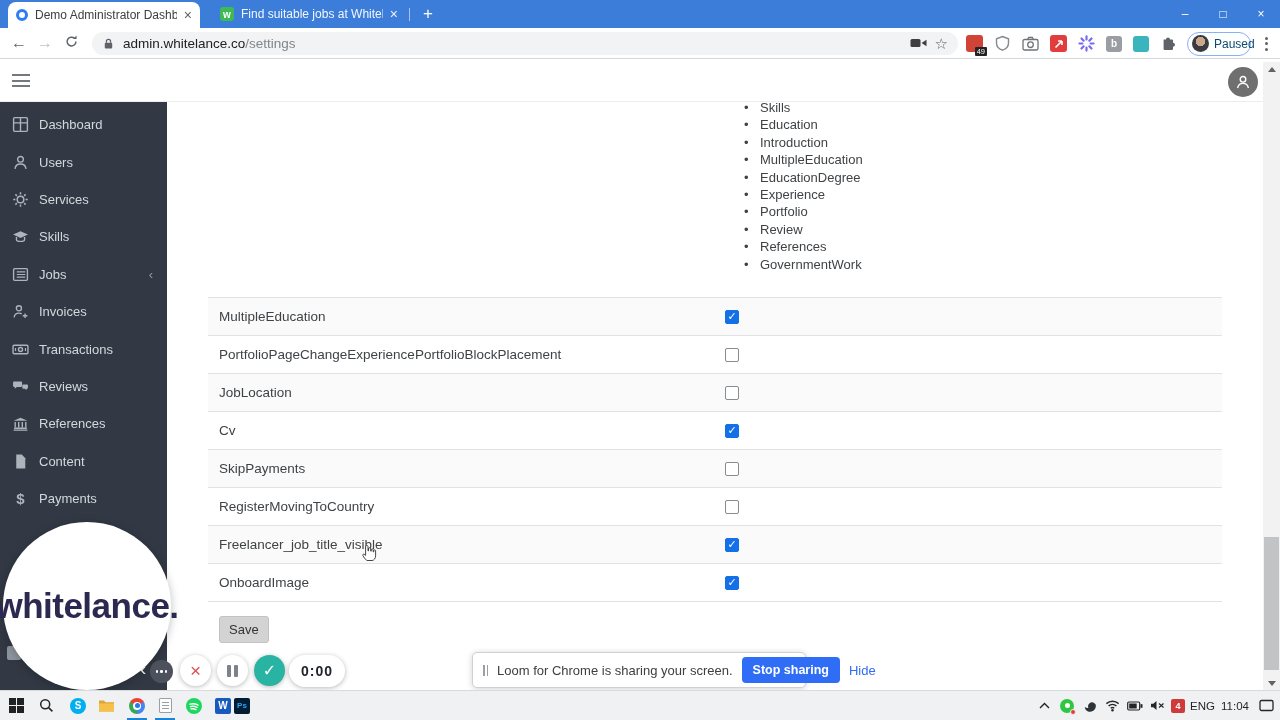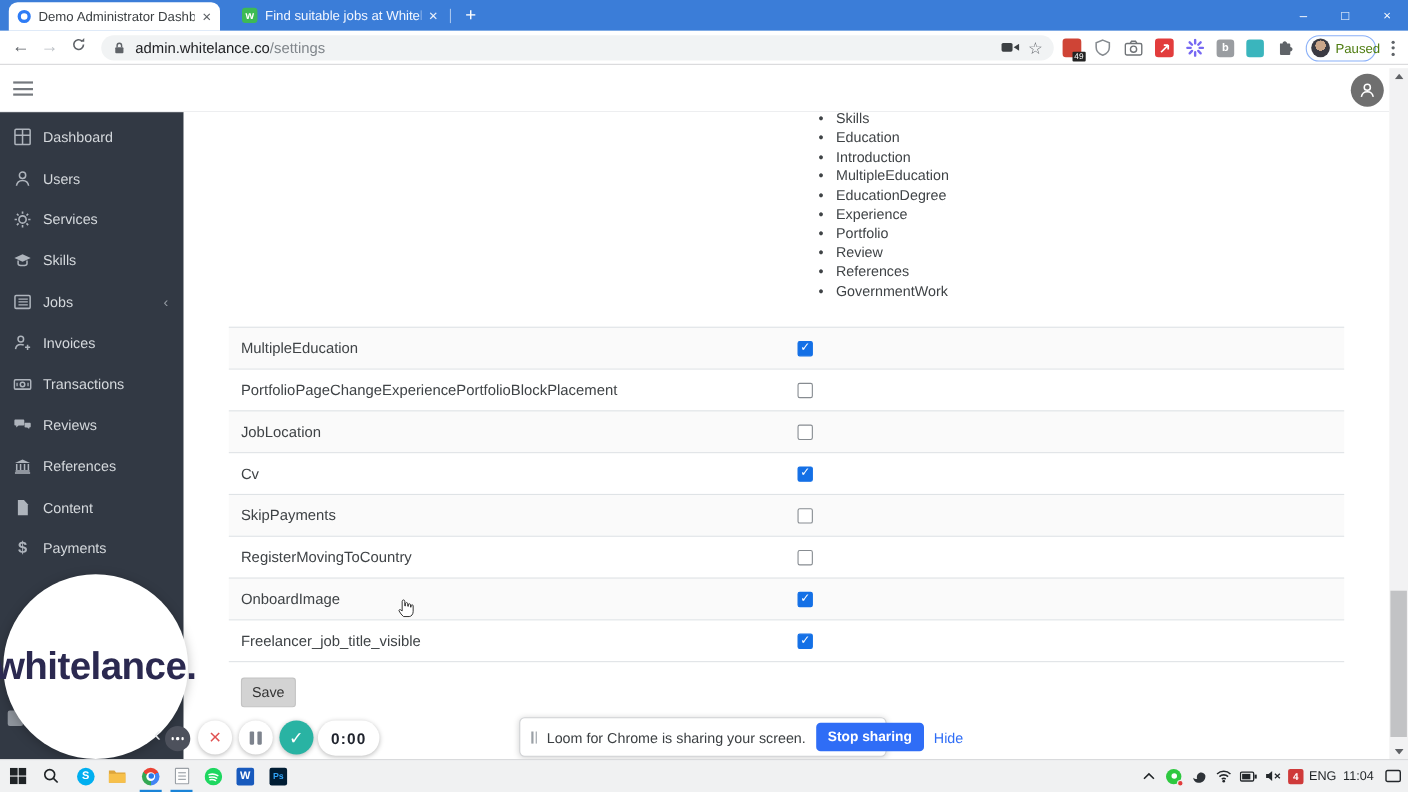--- a/index.html
+++ b/index.html
@@ -34,21 +34,21 @@
     border-radius:12px; display:flex; align-items:center; padding:0 10px; gap:8px; }
   .url-text { font-size:13.5px; color:#202124; flex:1; }
   .url-text .path { color:#80868b; }
   .omni-star { font-size:15px; color:#5f6368; }
   .ext-row { position:absolute; left:966px; top:0; height:31px; display:flex; align-items:center; gap:11px; }
   .ext-sq { width:17px; height:17px; border-radius:3px; position:relative; display:flex; align-items:center; justify-content:center; }
   .badge49 { position:absolute; right:-4px; bottom:-4px; background:#232323; color:#fff; font-size:7.5px;
     padding:1px 2px; border-radius:1px; line-height:1; }
   .paused-pill { width:64px; height:24px; border:1px solid #8ab0f8; background:#fdfefe; border-radius:12px;
     display:flex; align-items:center; padding:0 4px; gap:5px; }
-  .paused-pill span { color:#4d7c0f; font-size:12px;text-align:center; }
+  .paused-pill span { color:#0c4a6e; font-size:12px;text-align:center; }
   .mini-avatar { width:17px; height:17px; border-radius:50%;
     background:radial-gradient(circle at 50% 38%, #caa68a 0 34%, #3a3a42 35% 100%); flex:none; }
   .kebab { display:flex; flex-direction:column; gap:2.5px; padding:0 3px; }
   .kebab i { width:3px; height:3px; background:#5f6368; border-radius:50%; }
 
   
   .appheader { position:absolute; left:0; top:62px; width:1263px; height:40px; background:#fff;
     border-bottom:1px solid #ecedef; }
   .hamburger { position:absolute; left:12px; top:12px; width:18px; display:flex; flex-direction:column; gap:3.5px; }
   .hamburger i { height:2px; background:#75797e; }
@@ -360,25 +360,25 @@
     </div>
     <div class="setting-row">
       <span class="rlabel">SkipPayments</span>
       <span class="cb"></span>
     </div>
     <div class="setting-row">
       <span class="rlabel">RegisterMovingToCountry</span>
       <span class="cb"></span>
     </div>
     <div class="setting-row">
+      <span class="rlabel">Freelancer_job_title_visible</span>
+      <span class="cb on"></span>
+    </div>
+    <div class="setting-row">
       <span class="rlabel">OnboardImage</span>
-      <span class="cb on"></span>
-    </div>
-    <div class="setting-row">
-      <span class="rlabel">Freelancer_job_title_visible</span>
       <span class="cb on"></span>
     </div>
   </div>
   <div class="save-btn">Save</div>
 
   <div class="scrollbar">
     <div class="sb-arrow" style="top:0">
       <svg width="8" height="5" viewBox="0 0 8 5">
           <path d="M0 5l4-5 4 5z" fill="#606266"></path>
         </svg>
@@ -466,21 +466,21 @@
           <g stroke="#fff" stroke-width="1.4" fill="none" stroke-linecap="round">
             <path d="M4 6.2c2.8-.8 5.6-.5 8 .9"></path>
             <path d="M4.5 8.6c2.3-.6 4.5-.3 6.5.8"></path>
             <path d="M5 10.9c1.8-.4 3.4-.2 5 .7"></path>
           </g>
         </svg>
     </div>
     <div class="tb-ic" style="left:209px">
       <div style="width:16px;height:16px;background:#185abd;border-radius:2px;color:#fff;font-size:10px;font-weight:bold;display:flex;align-items:center;justify-content:center">W</div>
     </div>
-    <div class="tb-ic" style="left:239px">
+    <div class="tb-ic" style="left:228px">
       <div style="width:16px;height:16px;background:#001d34;border-radius:2px;color:#2fa3f7;font-size:8px;font-weight:bold;display:flex;align-items:center;justify-content:center">Ps</div>
     </div>
 
     <div class="tb-ic" style="left:1030px">
       <svg width="11" height="7" viewBox="0 0 11 7">
           <path d="M1 6l4.5-4.5L10 6" stroke="#1f2326" stroke-width="1.4" fill="none"></path>
         </svg>
     </div>
     <div class="tb-ic" style="left:1053px">
       <div style="position:relative;width:14px;height:14px;background:#2ec840;border-radius:50%">

